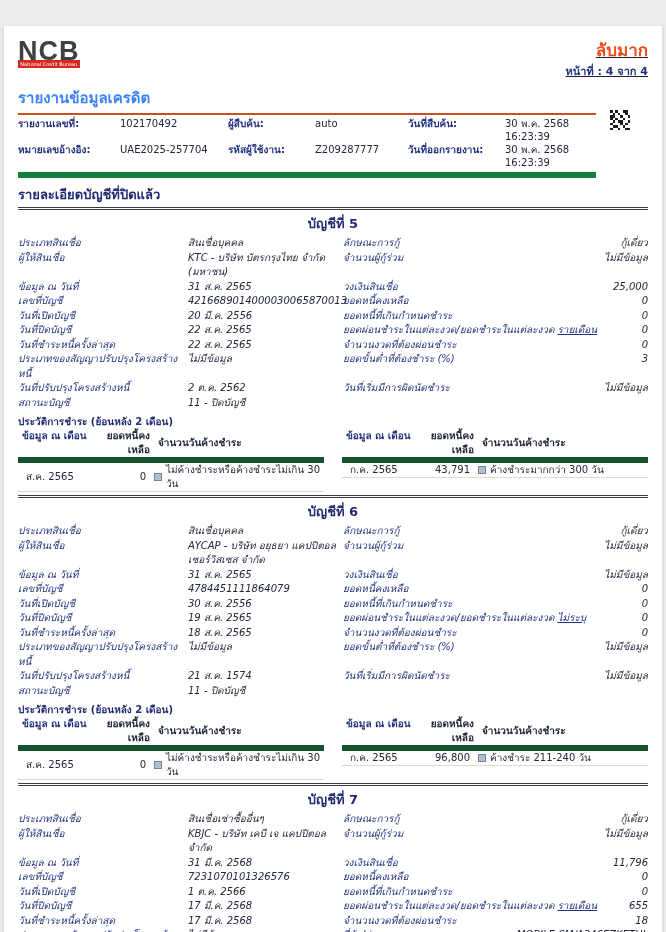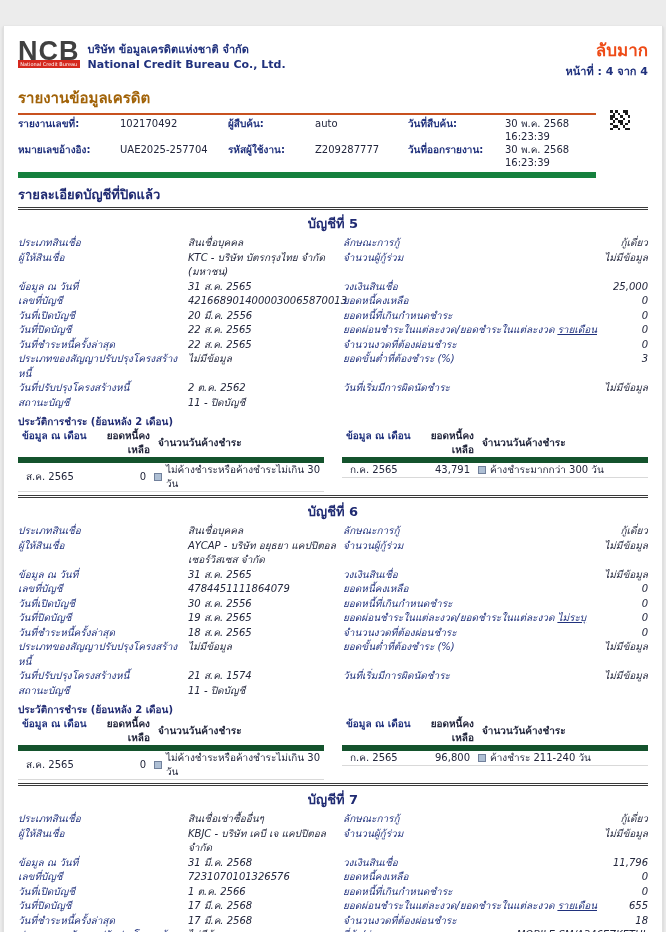--- a/index.html
+++ b/index.html
@@ -19,26 +19,26 @@
   }
   
   .hdr { display: flex; justify-content: space-between; align-items: flex-start; padding-top: 4px; }
   .brand { display: flex; align-items: flex-start; gap: 8px; }
   .ncb-logo { display: inline-block; text-align: center; }
   .ncb-word { font-size: 27px; font-weight: bold; color: #404040; letter-spacing: 1px; line-height: 26px; font-family: Liberation Sans, sans-serif; }
   .ncb-bar { background: #d5281e; color: #fff; font-size: 5px; line-height: 8px; height: 8px; margin-top: -4px; padding: 0 2px; white-space: nowrap; overflow: hidden; }
   .brand-names { padding-top: 4px; }
   .brand-th { font-size: 11px; font-weight: bold; color: #20317d; line-height: 15px; }
   .brand-en { font-size: 11px; font-weight: bold; color: #20317d; line-height: 15px; }
-  .hdr-right { text-align: right; padding-top: 2px; }
+  .hdr-right { text-align: right; padding-top: 2px; text-decoration: underline; }
   .confidential { color: #ee4b17; font-size: 17px; font-weight: bold; line-height: 20px; }
   .page-info { color: #20317d; font-size: 11px; font-weight: bold; margin-top: 2px; }
   
   .title-row { position: relative; margin-top: 6px; }
-  .report-title { font-size: 15px; font-weight: bold; color: #a16207; padding-bottom: 3px; width: 578px; border-bottom: 2px solid #c8511f; }
+  .report-title { font-size: 15px; font-weight: bold; color: #3b82f6; padding-bottom: 3px; width: 578px; border-bottom: 2px solid #c8511f; }
   .stamp { position: absolute; right: 18px; top: 24px; }
   .report-info { width: 578px; border-bottom: 6px solid #15803d; padding: 2px 0 3px 0; }
   .ri-row { display: grid; grid-template-columns: 102px 108px 87px 93px 97px 1fr; font-size: 10px; line-height: 13px; }
   .ri-label { font-weight: bold; color: #20317d; }
   .ri-value { color: #22263c; }
   
   .section-title { font-size: 13px; font-weight: bold; color: #1f2a72; margin-top: 6px; padding-bottom: 2px; border-bottom: 3px double #3a3a3a; }
   .acc-title { text-align: center; font-size: 13px; font-weight: bold; color: #1f2a72; padding: 3px 0 2px 0; }
   .divider { border-top: 3px double #3a3a3a; margin-top: 3px; }
   .detail-grid { font-size: 10px; font-style: italic; }
@@ -70,24 +70,20 @@
 <body>
 
 <div class="page">
 
   <div class="hdr">
     <div class="brand">
       <div class="ncb-logo">
         <div class="ncb-word">NCB</div>
         <div class="ncb-bar">National Credit Bureau</div>
       </div>
-      <div class="brand-names">
-        <div class="brand-th">บริษัท ข้อมูลเครดิตแห่งชาติ จำกัด</div>
-        <div class="brand-en">National Credit Bureau Co., Ltd.</div>
-      </div>
     </div>
     <div class="hdr-right">
       <div class="confidential">ลับมาก</div>
       <div class="page-info">หน้าที่ :  4  จาก  4</div>
     </div>
   </div>
 
   <div class="title-row">
     <div class="report-title">รายงานข้อมูลเครดิต</div>
     <div class="stamp">

